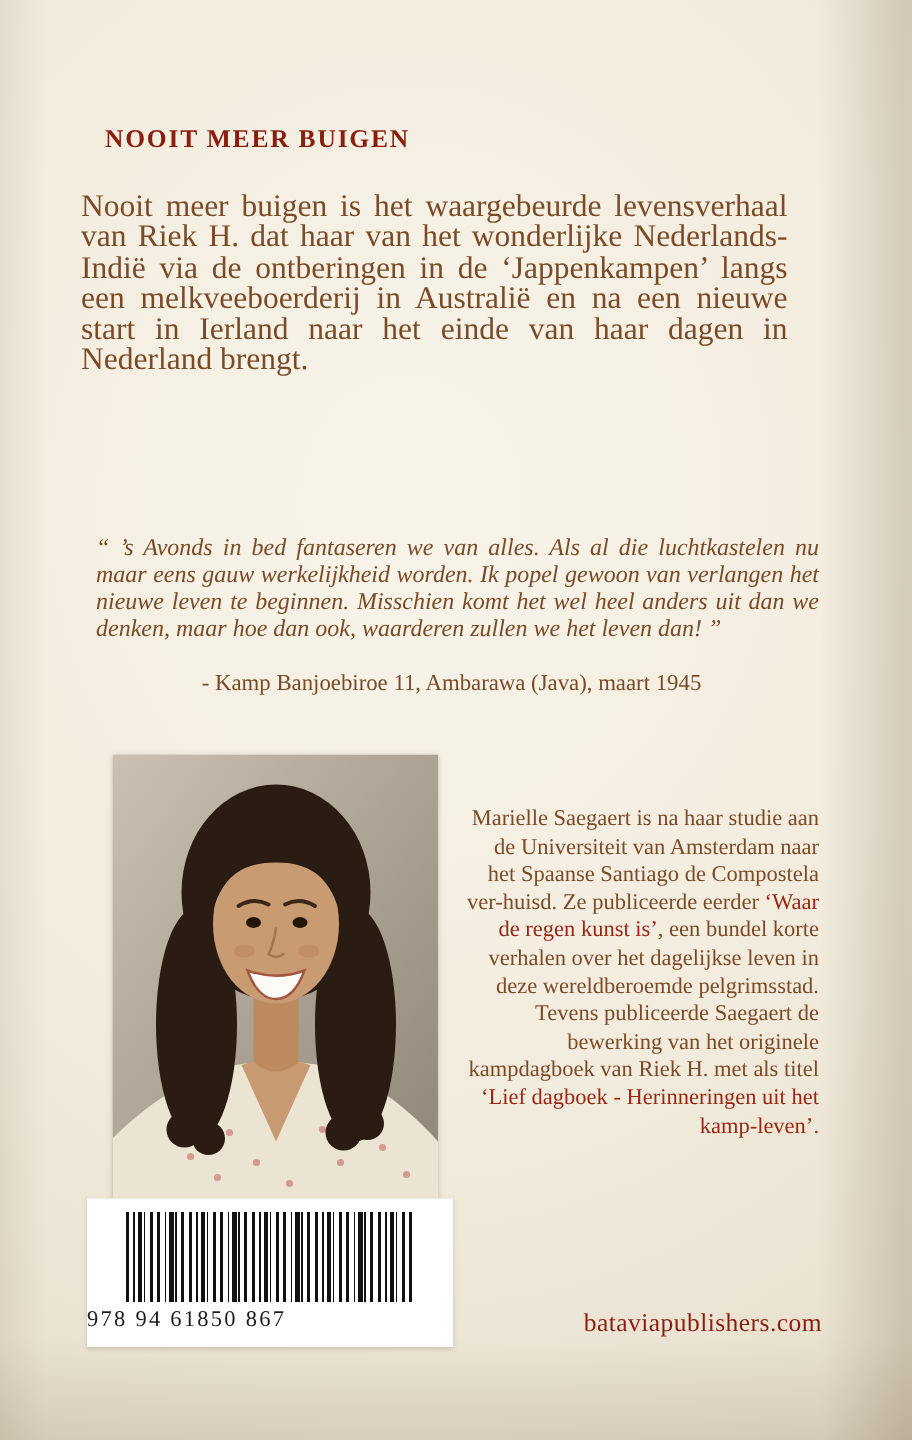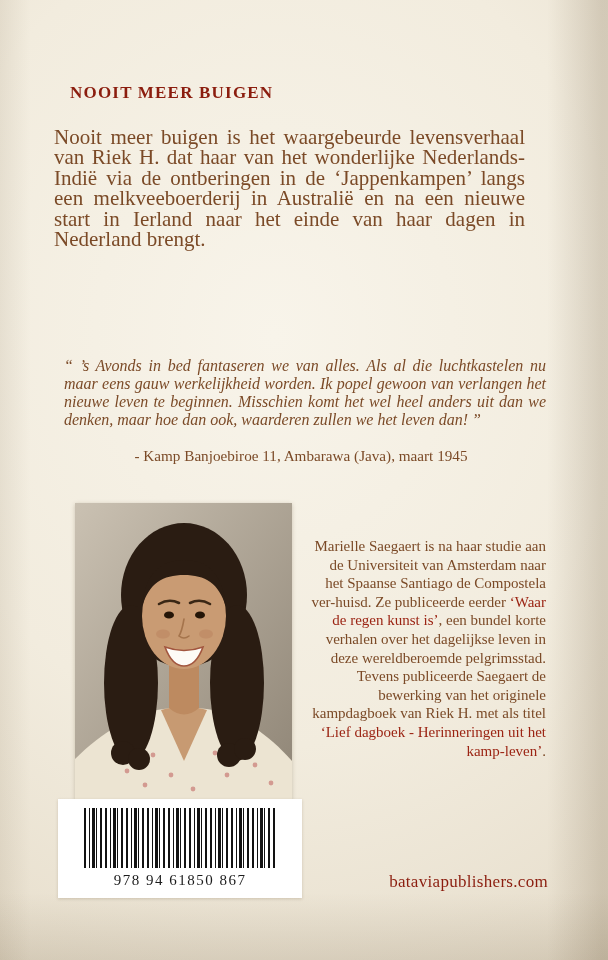--- a/index.html
+++ b/index.html
@@ -64,21 +64,21 @@
   .bars {
     height:60px; margin:9px 26px 4px;
     background: repeating-linear-gradient(90deg,
       #121212 0px, #121212 2px, #ffffff 2px, #ffffff 5px,
       #121212 5px, #121212 6px, #ffffff 6px, #ffffff 8px,
       #121212 8px, #121212 11px, #ffffff 11px, #ffffff 12px,
       #121212 12px, #121212 13px, #ffffff 13px, #ffffff 16px,
       #121212 16px, #121212 18px, #ffffff 18px, #ffffff 21px);
   }
   .barcode-number {
-    text-align:center; color:#1c1c1c; font-size:15px; letter-spacing:1.5px;
+    color:#1c1c1c; font-size:15px; letter-spacing:1.5px;
     font-family:"Liberation Serif", serif;
   }
 
   .website {
     position:absolute; left:304px; top:872px; width:244px;
     text-align:right; color:#8b1d0e; font-size:17px; letter-spacing:0.3px;
   }
 </style>
 </head>
 <body>

